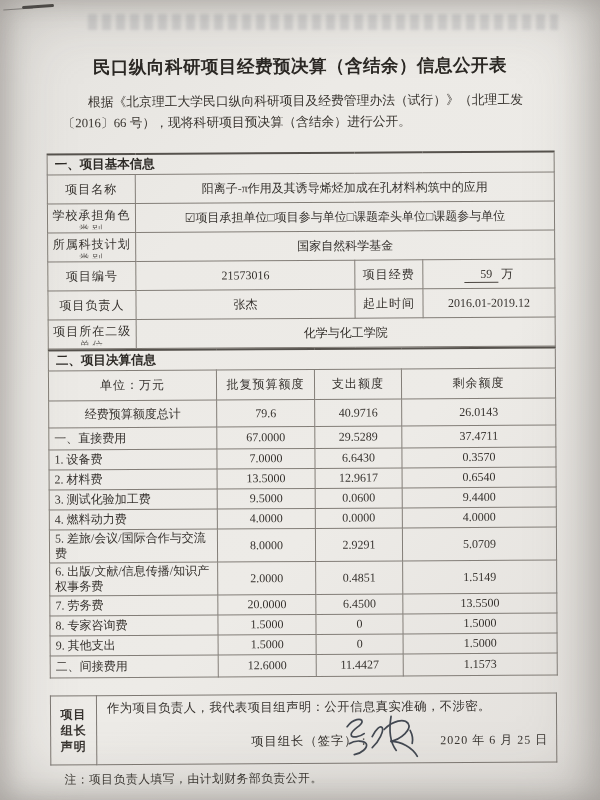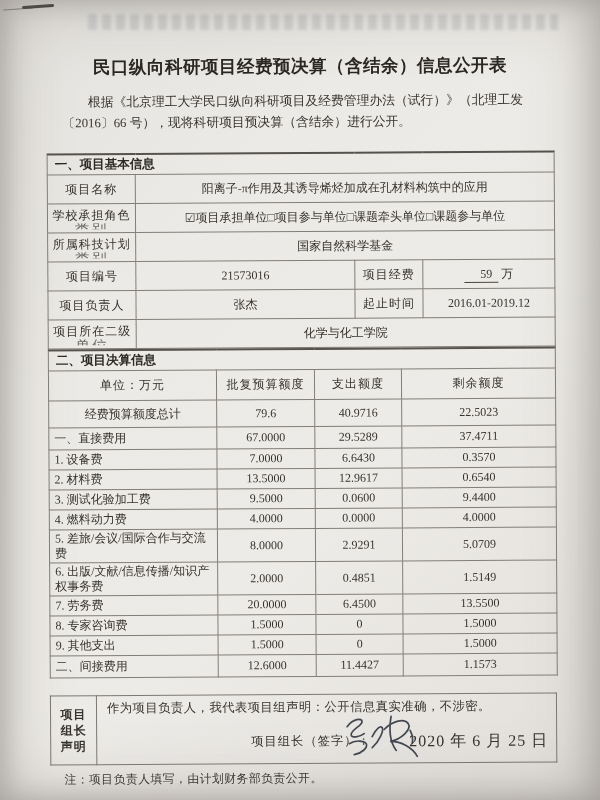--- a/index.html
+++ b/index.html
@@ -24,36 +24,36 @@
   .intro{margin:13px 56px 0 62px;font-size:12.8px;line-height:21px;color:#38342f;}
   .intro .l1{display:block;text-indent:2em;}
   .intro .l2{display:block;}
   table{border-collapse:collapse;table-layout:fixed;margin-left:46px;width:507px;font-size:12px;color:#36322e;}
   td{border:1px solid #837e78;vertical-align:middle;padding:1px 4px;line-height:15px;}
   tr.sec td{border-top:2px solid #56524d;font-weight:bold;text-align:left;padding:2px 7px;font-size:12.5px;height:15px;color:#2d2a26;}
   .t1{margin-top:19px;}
   .t1 td{height:26px;text-align:center;}
   .t1 td.lbl{letter-spacing:1px;}
   .two span{display:block;}
-  .clip{display:block;height:6px;overflow:hidden;font-size:15px;line-height:12px;opacity:.7;letter-spacing:2px;}
+  .clip{display:block;height:6px;overflow:hidden;font-size:11px;line-height:12px;opacity:.7;letter-spacing:2px;}
   .u{border-bottom:1px solid #4a4540;padding:0 6px 1px 16px;margin-right:3px;}
   .t2 td{text-align:center;}
   .t2 tr.hdr td{height:27px;letter-spacing:1px;}
   .t2 tr.tot td{height:24px;}
   .t2 tr.r td{height:17px;}
   .t2 tr.r td.lbl,.t2 tr.cat td.lbl{text-align:left;padding-left:5px;}
   .t2 tr.cat td{height:19px;}
   .stmt{margin-top:17px;height:70px;}
   .stmt td{border:1px solid #7d7872;}
   .stmt-lbl{width:46px;text-align:center;font-weight:bold;letter-spacing:1px;}
   .stmt-lbl span{display:block;line-height:16px;}
   .stmt-body{position:relative;vertical-align:top;padding:5px 8px 4px 10px;}
   .stmt-text{font-size:12.3px;letter-spacing:.5px;}
   .sign-label{position:absolute;left:128px;bottom:14px;font-size:12.3px;letter-spacing:1px;margin-left:26px;}
-  .sign-date{position:absolute;right:8px;bottom:14px;font-size:16px;letter-spacing:1px;}
+  .sign-date{position:absolute;right:8px;bottom:14px;font-size:12px;letter-spacing:1px;}
   .signature{position:absolute;left:242px;bottom:2px;width:92px;height:52px;}
   .note{margin:7px 0 0 60px;font-size:11.8px;letter-spacing:.5px;color:#38342f;}
 </style>
 </head>
 <body>
 
 <div class="photo">
   <div class="staple"></div>
   <div class="bleed"></div>
 
@@ -131,21 +131,21 @@
       <tr class="hdr">
         <td>单位：万元</td>
         <td>批复预算额度</td>
         <td>支出额度</td>
         <td>剩余额度</td>
       </tr>
       <tr class="tot">
         <td>经费预算额度总计</td>
         <td>79.6</td>
         <td>40.9716</td>
-        <td>22.5023</td>
+        <td>26.0143</td>
       </tr>
       <tr class="cat">
         <td class="lbl">一、直接费用</td>
         <td>67.0000</td>
         <td>29.5289</td>
         <td>37.4711</td>
       </tr>
       <tr class="r">
         <td class="lbl">1. 设备费</td>
         <td>7.0000</td>

